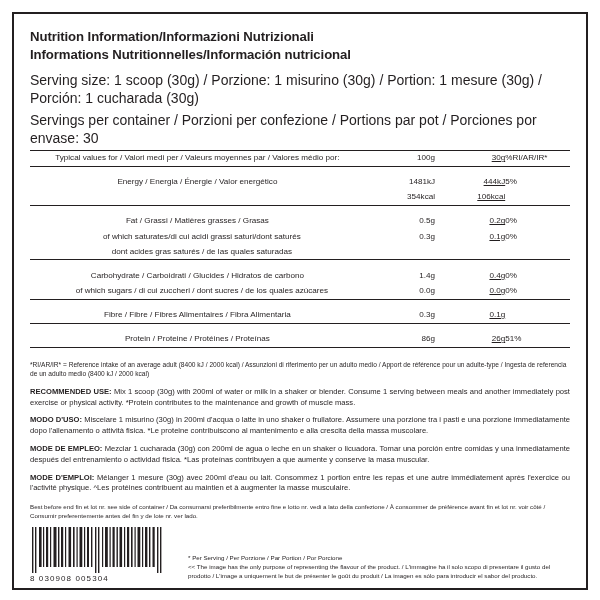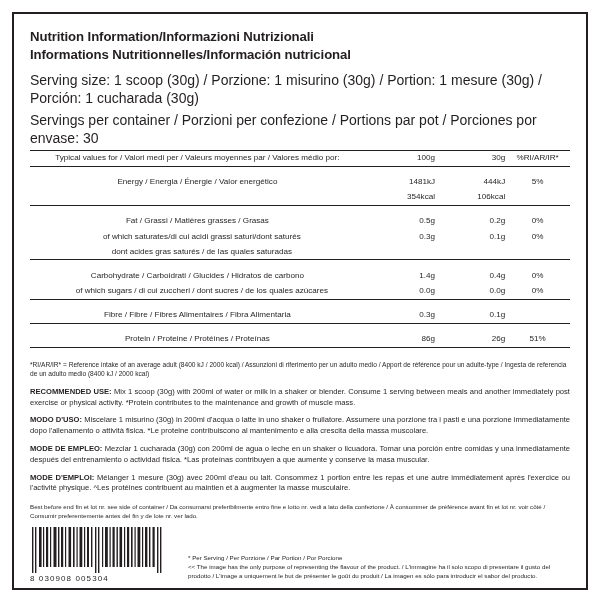--- a/index.html
+++ b/index.html
@@ -43,22 +43,22 @@
     font-size: 8.1px;
     line-height: 1.25;
   }
   table.nutri td {
     padding: 2.5px 0;
     vertical-align: top;
   }
   .rowline td { border-bottom: 0.8px solid #231f20; margin-top: 16px; }
   .c-name { width: 62%; padding-right: 4px; text-align: center; }
   .c-a { width: 13%; text-align: right; padding-right: 10px; }
-  .c-b { width: 13%; text-align: right; padding-right: 10px; }
-  .c-c { width: 12%; text-align: center; }
+  .c-b { width: 13%; text-align: right; padding-right: 10px; text-decoration: underline; }
+  .c-c { width: 12%; text-align: left; }
   .indent { padding-left: 9px; display: block; }
   .hdr td { font-size: 8.1px; }
   .serving td { font-size: 14px; }
   .spacer td { height: 3px; padding: 0; }
 
   .footnote {
     font-size: 6.6px;
     line-height: 1.45;
     margin-top: 4px;
     margin-bottom: 8px;

